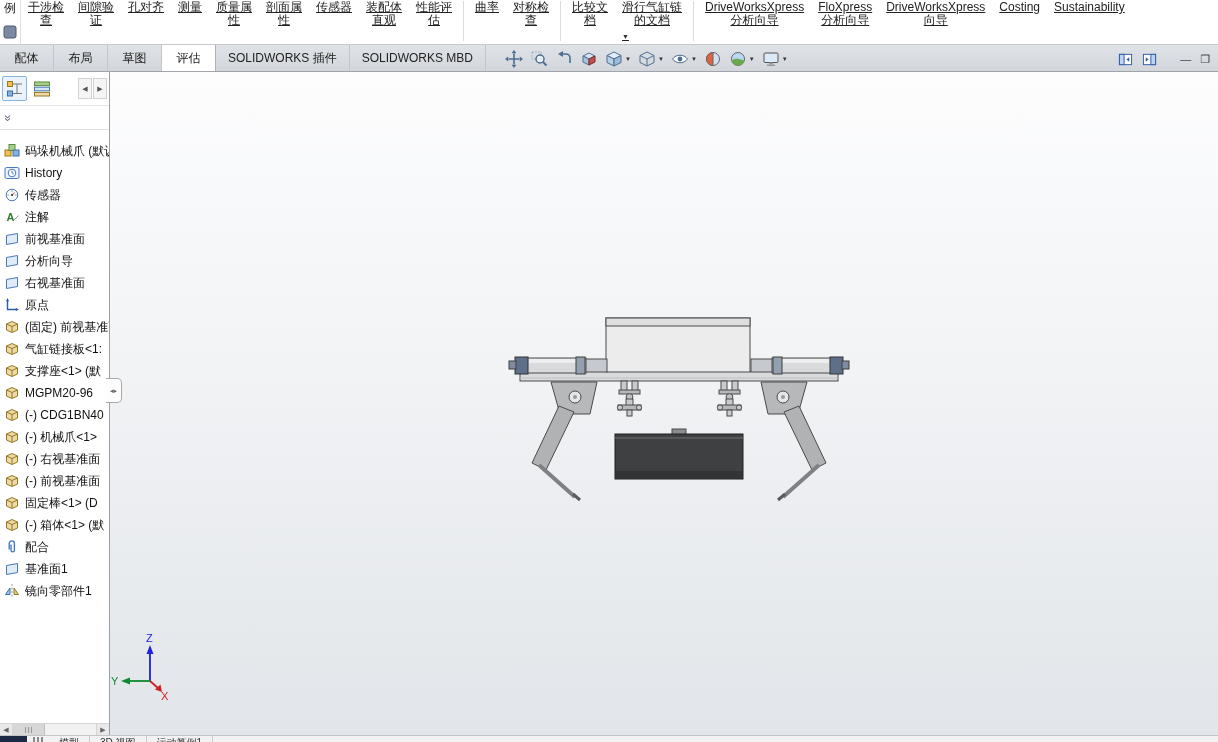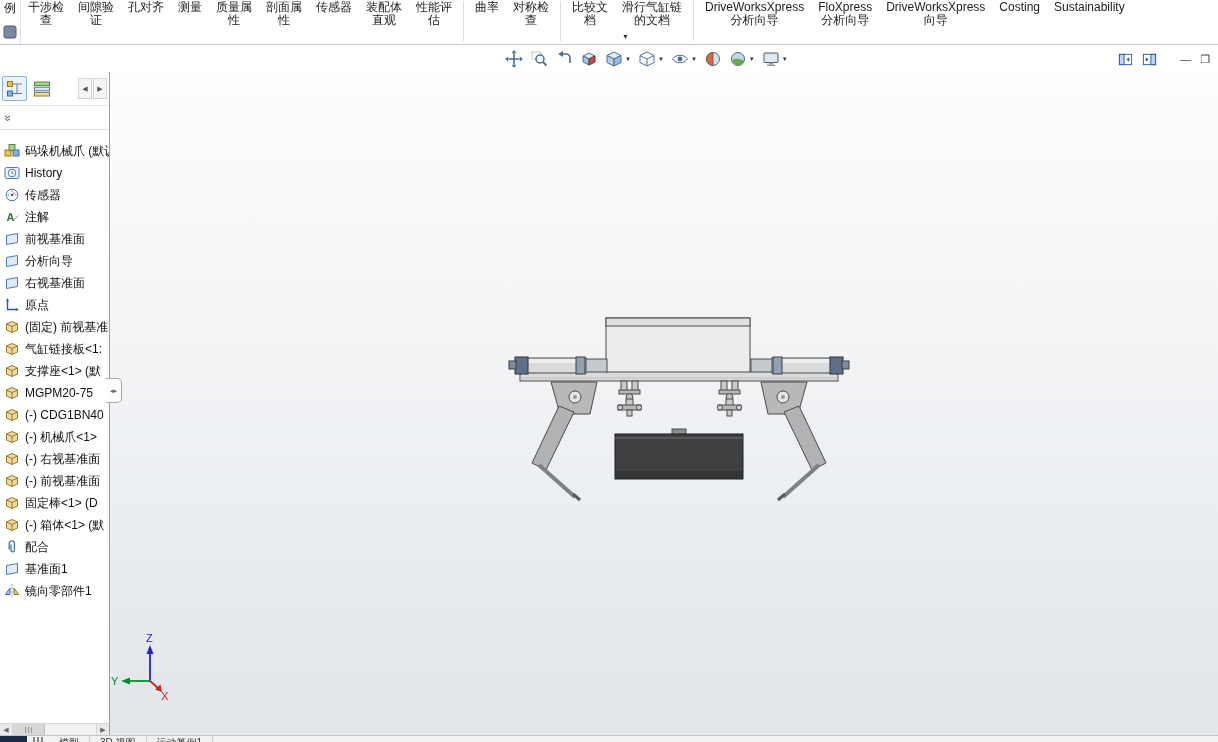--- a/index.html
+++ b/index.html
@@ -9,21 +9,21 @@
 
   
   .command-toolbar { position:absolute; top:0; left:0; right:0; height:45px;
     background:#fff; border-bottom:1px solid #c9c9c9; display:flex; align-items:flex-start; }
   .left-stub { width:21px; height:44px; border-right:1px solid #e2e2e2;
     display:flex; flex-direction:column; align-items:center; font-size:12px; color:#222; padding-top:0; }
   .left-stub .stub-icon { margin-top:8px; width:14px; height:14px; }
   .left-stub .stub-icon svg { width:14px; height:14px; display:block; }
   .toolbar-items { display:flex; align-items:flex-start; }
   .tb-item { padding:1px 7px 0; text-align:center; font-size:12px; line-height:13px; color:#222;
-    display:flex; flex-direction:column; align-items:flex-start; cursor:default; }
+    display:flex; flex-direction:column; align-items:flex-start; cursor:default;text-decoration:underline; }
   .tb-item .caret { display:none; font-size:7px; color:#333; margin-top:3px; }
   .tb-item.has-dd .caret { display:block; }
   .tb-sep { width:1px; height:40px; background:#dcdcdc; margin:1px 4px 0; }
 
   
   .tab-row { position:absolute; top:45px; left:0; right:0; height:27px;
     background:linear-gradient(#dfe2e6,#d2d5da); border-bottom:1px solid #9fa4ab; display:flex; }
   .tabs { display:flex; height:100%; }
   .cm-tab { min-width:54px; padding:0 12px; display:flex; align-items:center; justify-content:center;
     font-size:12px; color:#222; border-right:1px solid #c3c6ca; cursor:default; }
@@ -223,20 +223,43 @@
         </div>
         <div class="tb-item">
           <div class="tb-label">
             <div>Sustainability</div>
           </div>
 
         </div>
       </div>
   </div>
 
+  <div class="tab-row">
+    <div class="tabs">
+
+    <div class="cm-tab">
+          <span>配体</span>
+        </div>
+        <div class="cm-tab">
+          <span>布局</span>
+        </div>
+        <div class="cm-tab">
+          <span>草图</span>
+        </div>
+        <div class="cm-tab active">
+          <span>评估</span>
+        </div>
+        <div class="cm-tab">
+          <span>SOLIDWORKS 插件</span>
+        </div>
+        <div class="cm-tab">
+          <span>SOLIDWORKS MBD</span>
+        </div>
+      </div>
+  </div>
 
   <div class="hud">
 
   <div class="hud-btn">
         <span class="hud-icon">
           <svg viewBox="0 0 18 18">
             <path d="M9 3.5v11M3.5 9h11" stroke="#4e6e92" stroke-width="1.6"></path>
             <path d="M9 0l2.4 3.2H6.6zM9 18l2.4-3.2H6.6zM0 9l3.2-2.4v4.8zM18 9l-3.2-2.4v4.8z" fill="#4e6e92"></path>
           </svg>
         </span>
@@ -485,21 +508,21 @@
             <span class="tree-label">支撑座&lt;1&gt; (默</span>
           </div>
           <div class="tree-row">
             <span class="tree-icon">
               <svg viewBox="0 0 16 16">
                 <polygon points="2.5,5 8,2.5 13.5,5 13.5,11 8,13.5 2.5,11" fill="#efd9a7" stroke="#96781f"></polygon>
                 <polyline points="2.5,5 8,7.5 13.5,5" fill="none" stroke="#96781f"></polyline>
                 <line x1="8" y1="7.5" x2="8" y2="13.5" stroke="#96781f"></line>
               </svg>
             </span>
-            <span class="tree-label">MGPM20-75</span>
+            <span class="tree-label">MGPM20-96</span>
           </div>
           <div class="tree-row">
             <span class="tree-icon">
               <svg viewBox="0 0 16 16">
                 <polygon points="2.5,5 8,2.5 13.5,5 13.5,11 8,13.5 2.5,11" fill="#efd9a7" stroke="#96781f"></polygon>
                 <polyline points="2.5,5 8,7.5 13.5,5" fill="none" stroke="#96781f"></polyline>
                 <line x1="8" y1="7.5" x2="8" y2="13.5" stroke="#96781f"></line>
               </svg>
             </span>
             <span class="tree-label">(-) CDG1BN40</span>

